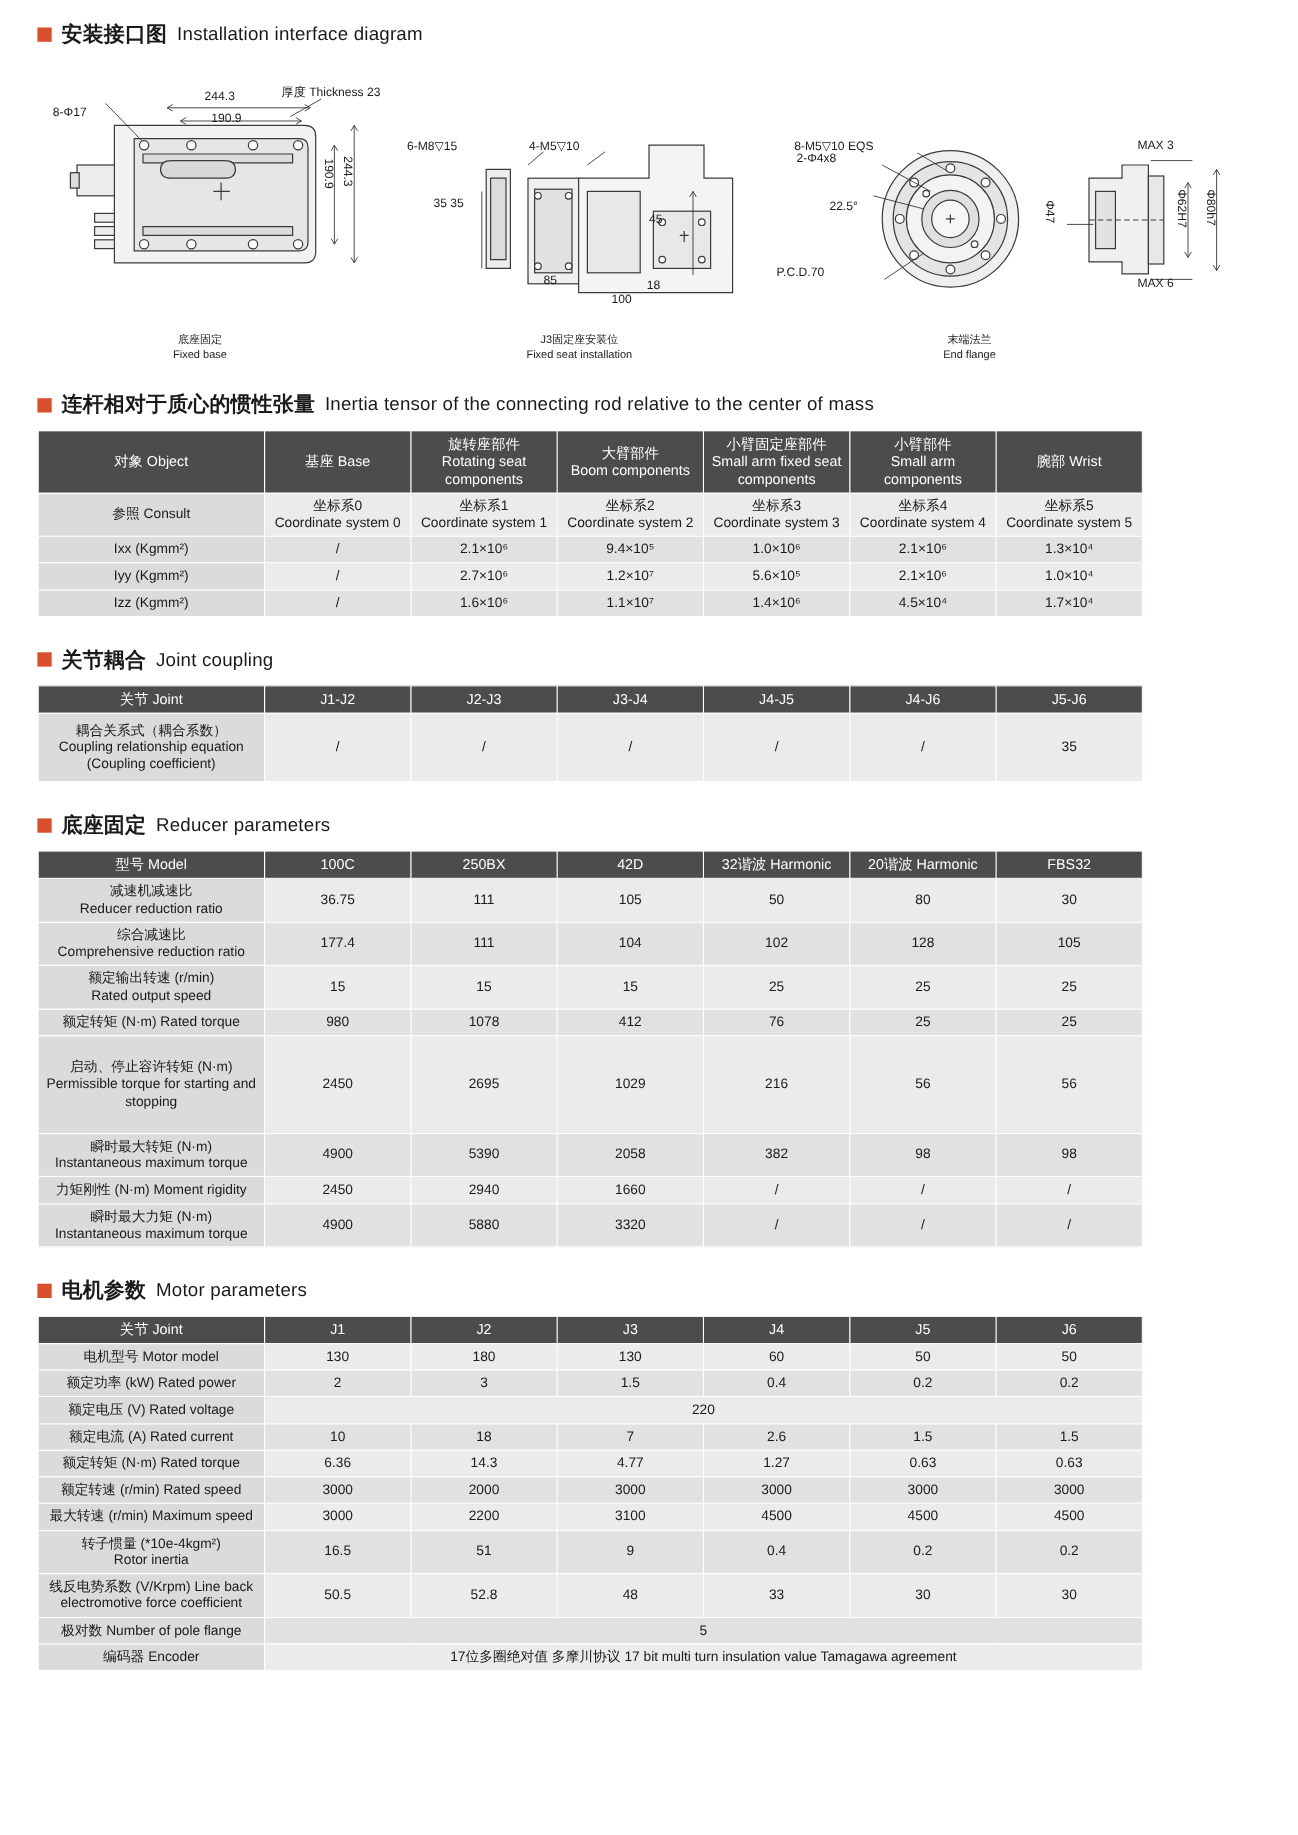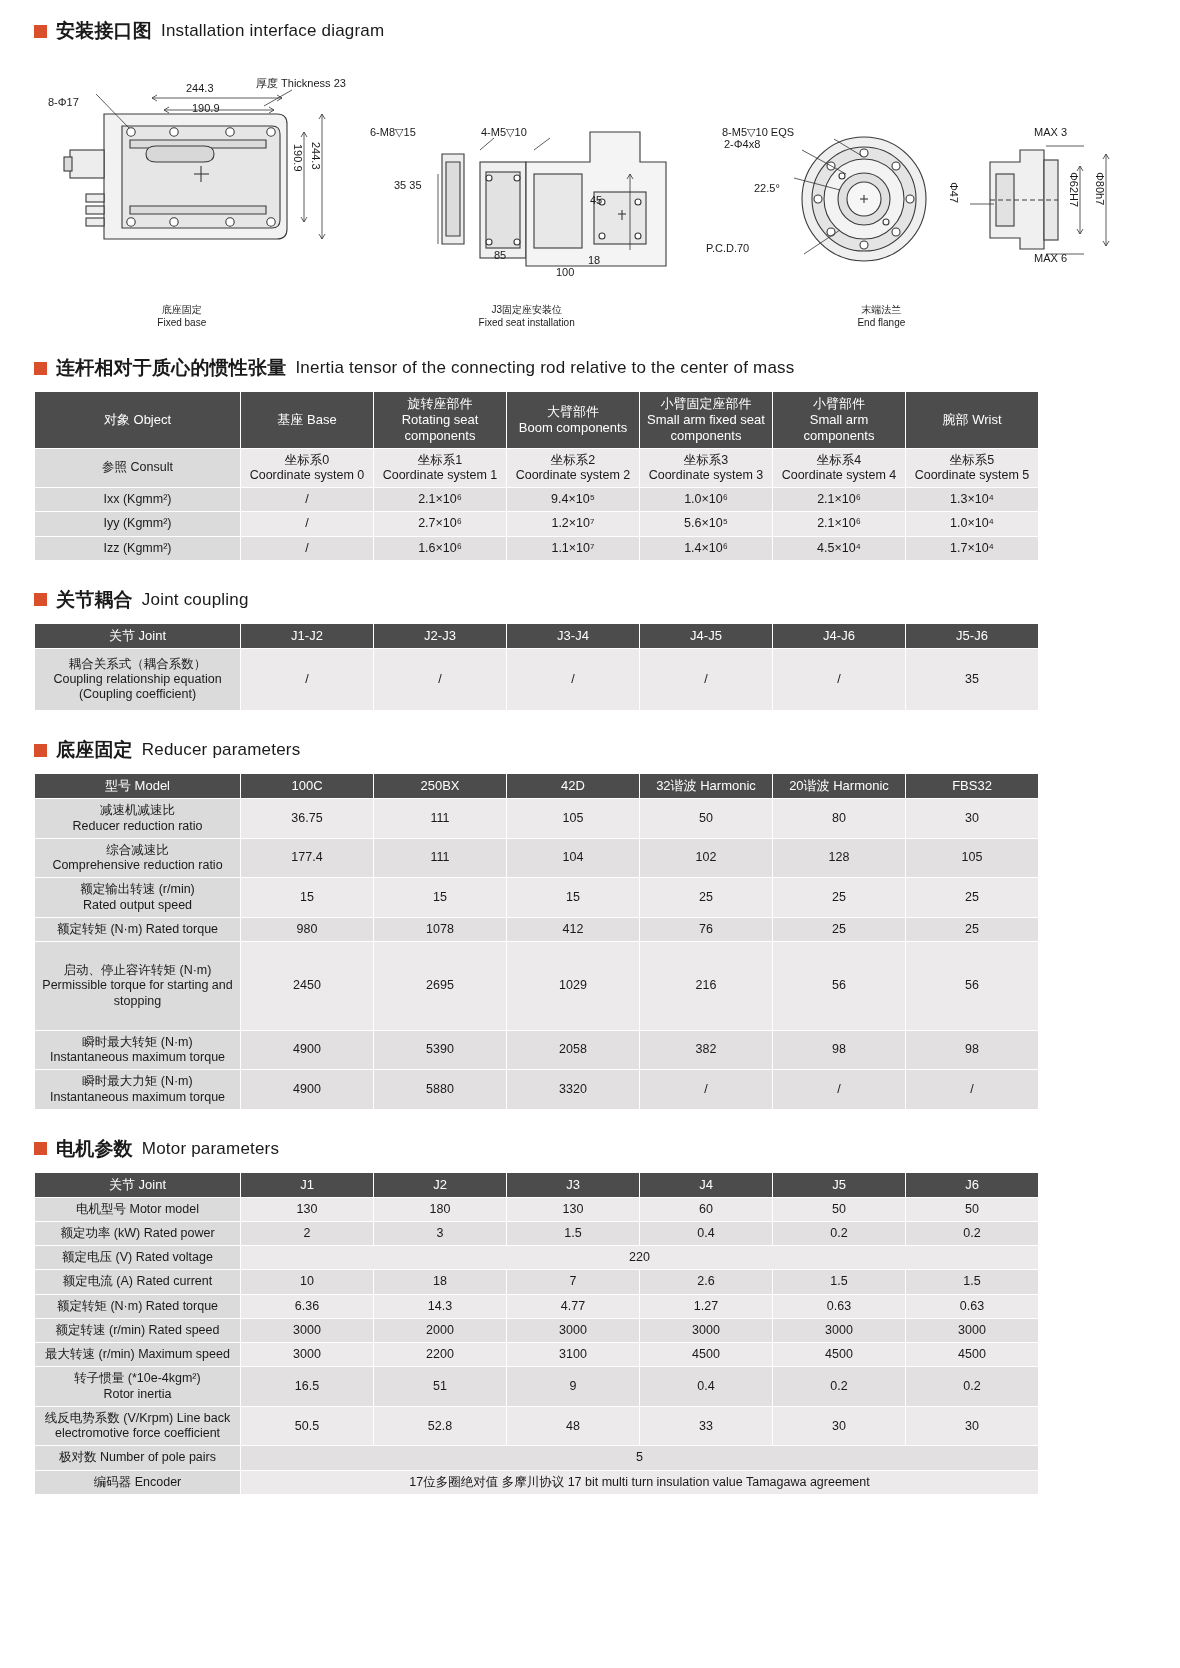--- a/index.html
+++ b/index.html
@@ -529,20 +529,29 @@
         <div>瞬时最大转矩 (N·m)</div>
         <div>Instantaneous maximum torque</div>
       </td>
       <td>4900</td>
       <td>5390</td>
       <td>2058</td>
       <td>382</td>
       <td>98</td>
       <td>98</td>
     </tr>
+    <tr class="row-a">
+      <td class="lbl">力矩刚性 (N·m) Moment rigidity</td>
+      <td>2450</td>
+      <td>2940</td>
+      <td>1660</td>
+      <td>/</td>
+      <td>/</td>
+      <td>/</td>
+    </tr>
     <tr class="row-b">
       <td class="lbl">
         <div>瞬时最大力矩 (N·m)</div>
         <div>Instantaneous maximum torque</div>
       </td>
       <td>4900</td>
       <td>5880</td>
       <td>3320</td>
       <td>/</td>
       <td>/</td>
@@ -680,21 +689,21 @@
       <td>50.5</td>
       <td>52.8</td>
       <td>48</td>
       <td>33</td>
       <td>30</td>
       <td>30</td>
     </tr>
     <tr class="row-b">
       <td class="lbl">
         <span>极对数</span>
-        <span>Number of pole pairs</span>
+        <span>Number of pole flange</span>
       </td>
       <td colspan="6">5</td>
     </tr>
     <tr class="row-a">
       <td class="lbl">
         <span>编码器</span>
         <span>Encoder</span>
       </td>
       <td colspan="6">17位多圈绝对值  多摩川协议 17 bit multi turn insulation value  Tamagawa agreement</td>
     </tr>

